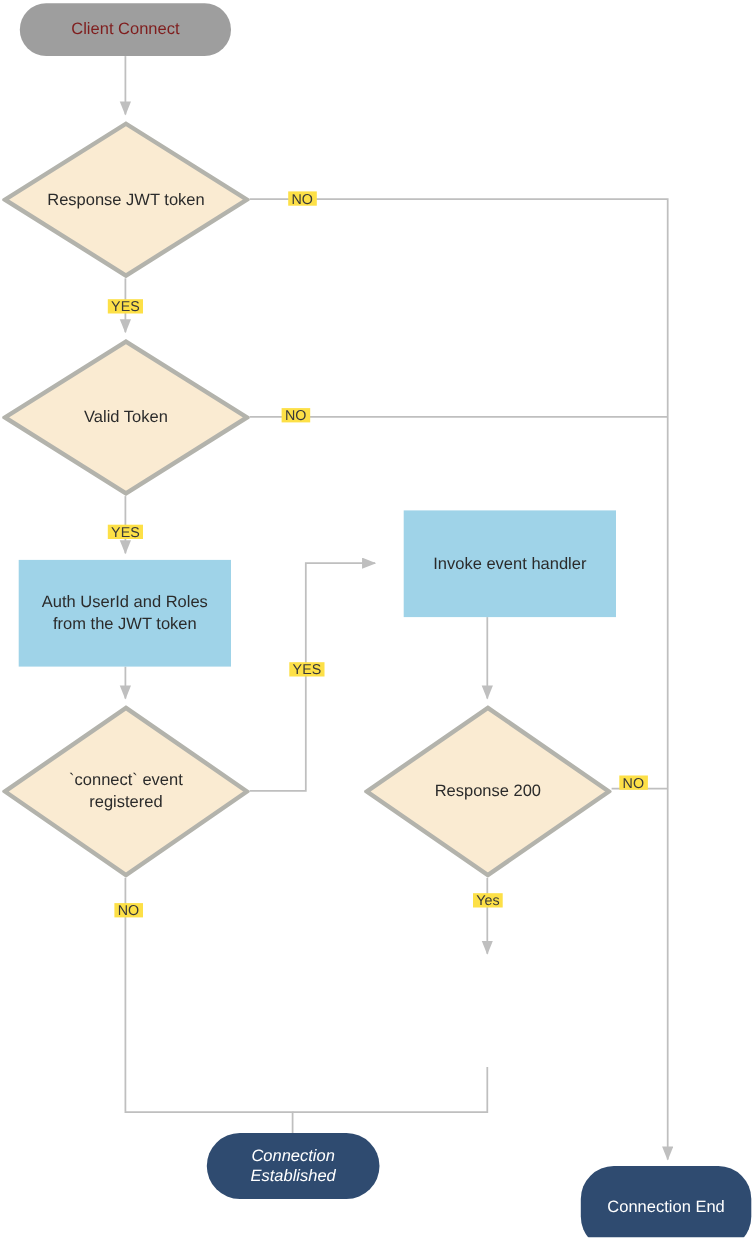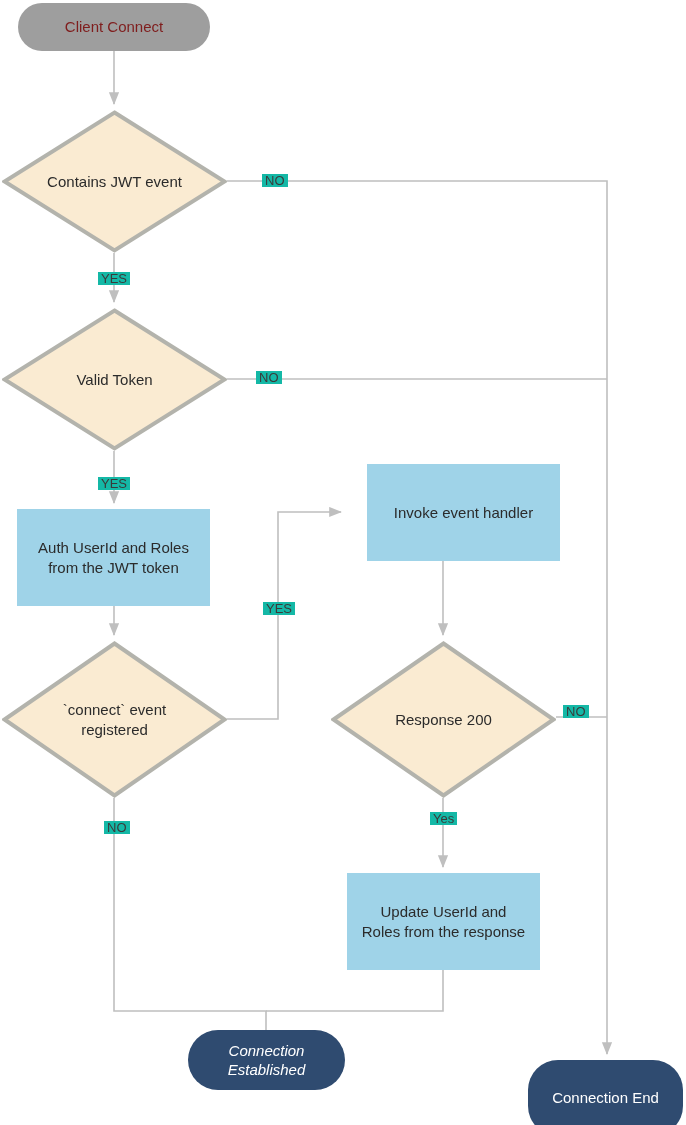--- a/index.html
+++ b/index.html
@@ -69,21 +69,21 @@
   }
   .decision .dia-label {
     position: relative;
     z-index: 2;
     padding: 0 26px;
   }
   .edge-label {
     position: absolute;
     font-size: 13px;
     color: #3a3a3a;
-    background: #14b8a6;
+    background: #fde047;
     padding: 0 3px;
     white-space: nowrap;
     line-height: 1;
   }
   .node-text { white-space: pre-line; }
 </style>
 </head>
 <body>
 
 <div id="flow-root">
@@ -123,21 +123,21 @@
   </svg>
 
   <div class="node terminal-start" style="left:18px; top:3px; width:192px; height:48px;">
     <span class="node-text">Client Connect</span>
   </div>
 
   <div class="node decision" style="left:2px; top:110px; width:225px; height:143px;">
     <svg class="dia-shape" viewBox="0 0 225 143" preserveAspectRatio="none">
       <polygon points="112.5,2.5 222.5,71.5 112.5,140.5 2.5,71.5" fill="#faebd2" stroke="#b3b3ac" stroke-width="4"></polygon>
     </svg>
-    <span class="dia-label node-text">Contains JWT event</span>
+    <span class="dia-label node-text">Response JWT token</span>
   </div>
 
   <div class="node decision" style="left:2px; top:308px; width:225px; height:143px;text-align:right;">
     <svg class="dia-shape" viewBox="0 0 225 143" preserveAspectRatio="none">
       <polygon points="112.5,2.5 222.5,71.5 112.5,140.5 2.5,71.5" fill="#faebd2" stroke="#b3b3ac" stroke-width="4"></polygon>
     </svg>
     <span class="dia-label node-text">Valid Token</span>
   </div>
 
   <div class="node process" style="left:17px; top:509px; width:193px; height:97px;">
@@ -157,24 +157,20 @@
     <span class="node-text">Invoke event handler</span>
   </div>
 
   <div class="node decision" style="left:331px; top:641px; width:225px; height:157px;">
     <svg class="dia-shape" viewBox="0 0 225 157" preserveAspectRatio="none">
       <polygon points="112.5,2.5 222.5,78.5 112.5,154.5 2.5,78.5" fill="#faebd2" stroke="#b3b3ac" stroke-width="4"></polygon>
     </svg>
     <span class="dia-label node-text">Response 200</span>
   </div>
 
-  <div class="node process" style="left:347px; top:873px; width:193px; height:97px;">
-    <span class="node-text">Update UserId and
-Roles from the response</span>
-  </div>
 
   <div class="node terminal-end" style="left:188px; top:1030px; width:157px; height:60px;font-style:italic;">
     <span class="node-text">Connection
 Established</span>
   </div>
 
   <div class="node terminal-end" style="left:528px; top:1060px; width:155px; height:76px;">
     <span class="node-text">Connection End</span>
   </div>
 

